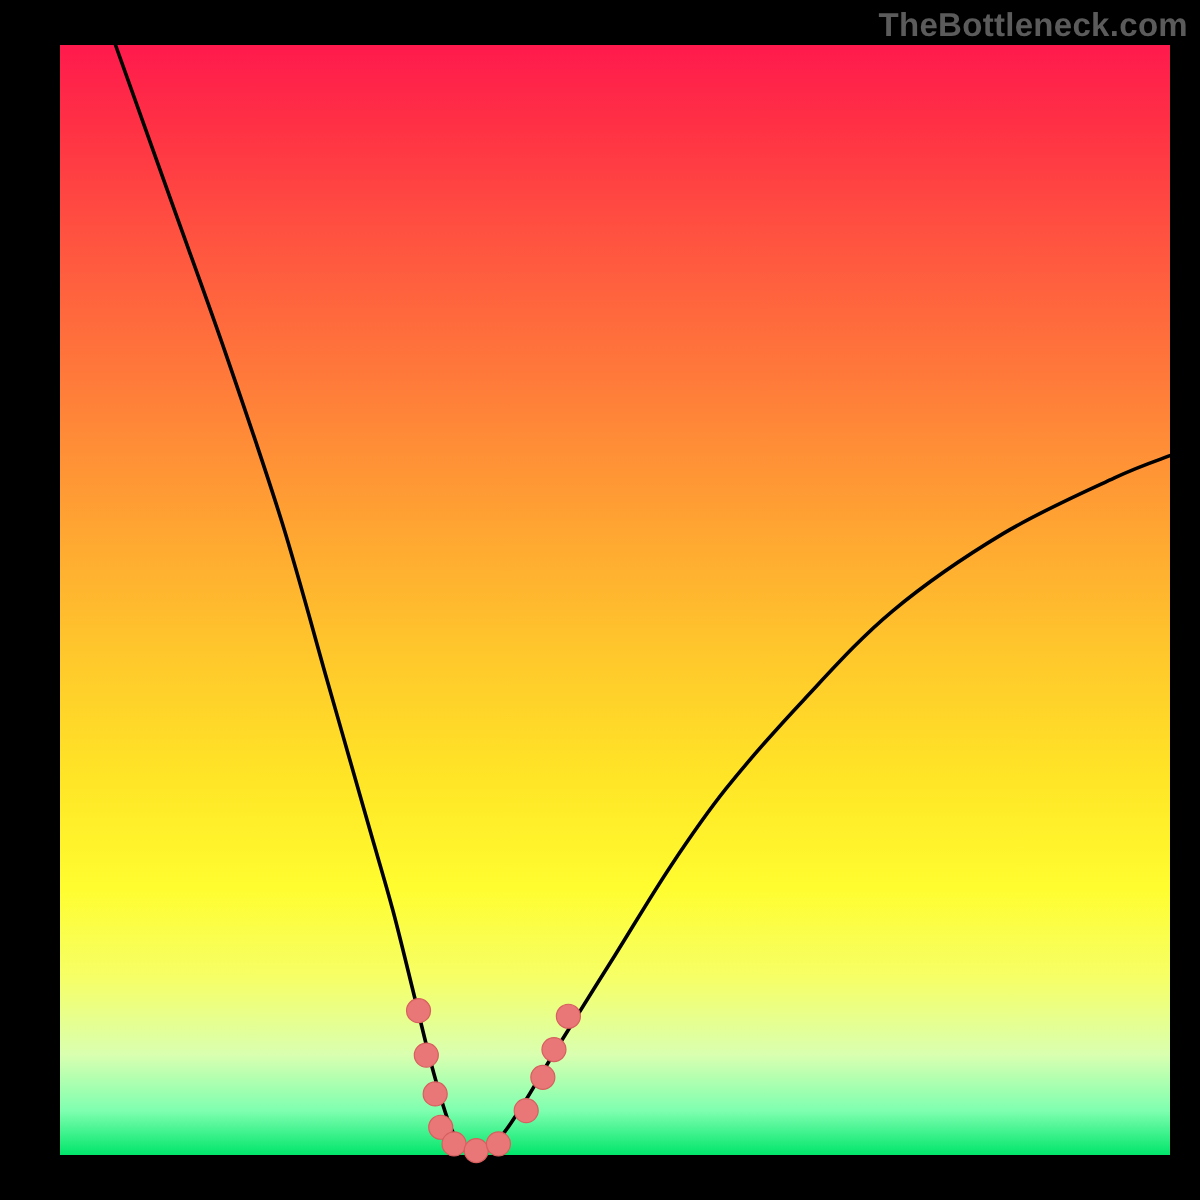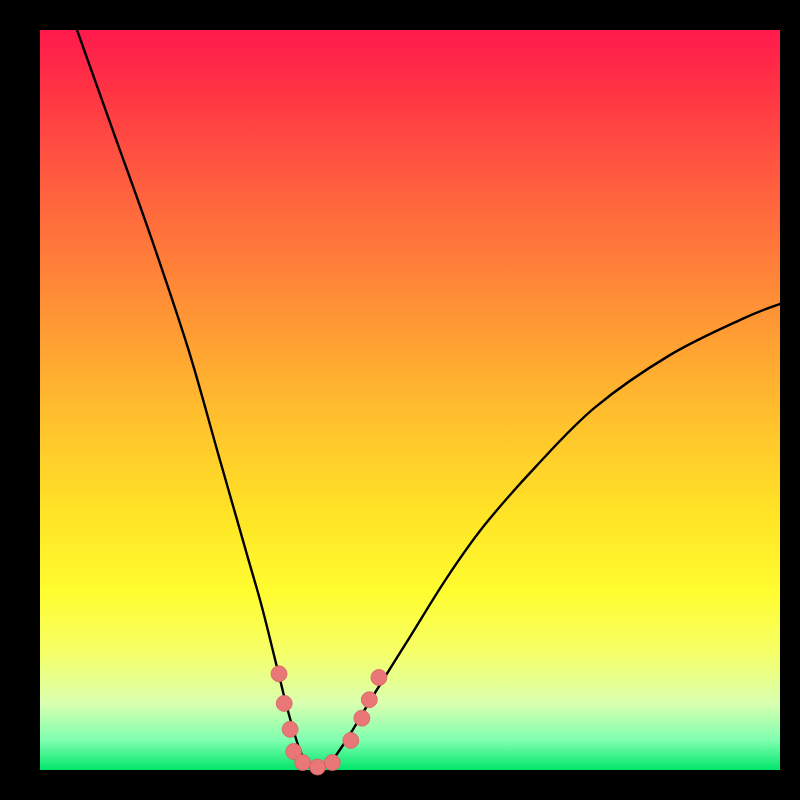--- a/index.html
+++ b/index.html
@@ -59,20 +59,21 @@
   .dot {
     fill: #e97777;
     stroke: #d85f5f;
     stroke-width: 0.8;
   }
 </style>
 </head>
 <body>
 
 <div class="frame">
+  <div class="watermark">TheBottleneck.com</div>
   <div class="plot-area">
     <svg class="curve" viewBox="0 0 740 740" preserveAspectRatio="none">
       <path id="curve-path" fill="none" stroke="#000000" stroke-width="2.4" stroke-linecap="round" stroke-linejoin="round" d="M 37.00 0.00 C 43.17 17.27, 61.67 69.07, 74.00 103.60 C 86.33 138.13, 98.67 171.43, 111.00 207.20 C 123.33 242.97, 136.90 282.43, 148.00 318.20 C 159.10 353.97, 170.20 395.90, 177.60 421.80 C 185.00 447.70, 187.47 456.33, 192.40 473.60 C 197.33 490.87, 202.27 508.13, 207.20 525.40 C 212.13 542.67, 217.07 558.70, 222.00 577.20 C 226.93 595.70, 232.48 619.13, 236.80 636.40 C 241.12 653.67, 244.20 667.23, 247.90 680.80 C 251.60 694.37, 255.92 709.17, 259.00 717.80 C 262.08 726.43, 263.93 728.90, 266.40 732.60 C 268.87 736.30, 271.33 738.77, 273.80 740.00 C 276.27 741.23, 278.73 741.23, 281.20 740.00 C 283.67 738.77, 286.13 735.07, 288.60 732.60 C 291.07 730.13, 292.30 730.13, 296.00 725.20 C 299.70 720.27, 304.63 712.87, 310.80 703.00 C 316.97 693.13, 323.13 682.03, 333.00 666.00 C 342.87 649.97, 357.67 626.53, 370.00 606.80 C 382.33 587.07, 394.67 566.10, 407.00 547.60 C 419.33 529.10, 429.20 514.30, 444.00 495.80 C 458.80 477.30, 477.30 456.33, 495.80 436.60 C 514.30 416.87, 532.80 395.90, 555.00 377.40 C 577.20 358.90, 604.33 340.40, 629.00 325.60 C 653.67 310.80, 684.50 297.23, 703.00 288.60 C 721.50 279.97, 733.83 276.27, 740.00 273.80"></path>
       <g id="dots">
           <circle cx="239.02" cy="643.80" r="8" class="dot"></circle>
           <circle cx="244.20" cy="673.40" r="8" class="dot"></circle>
           <circle cx="250.12" cy="699.30" r="8" class="dot"></circle>
           <circle cx="253.82" cy="721.50" r="8" class="dot"></circle>
           <circle cx="262.70" cy="732.60" r="8" class="dot"></circle>
           <circle cx="277.50" cy="737.04" r="8" class="dot"></circle>

